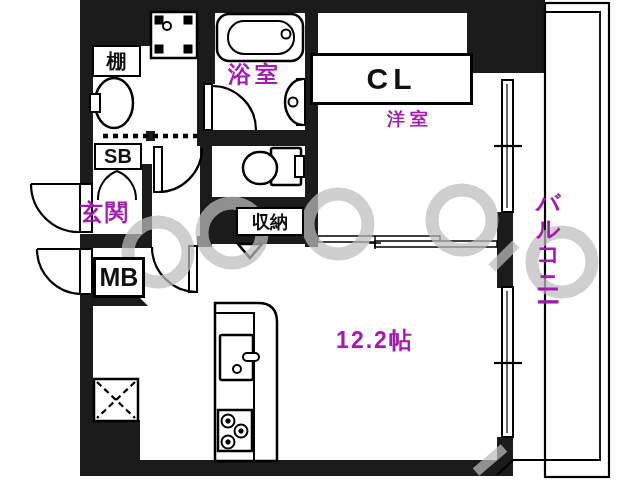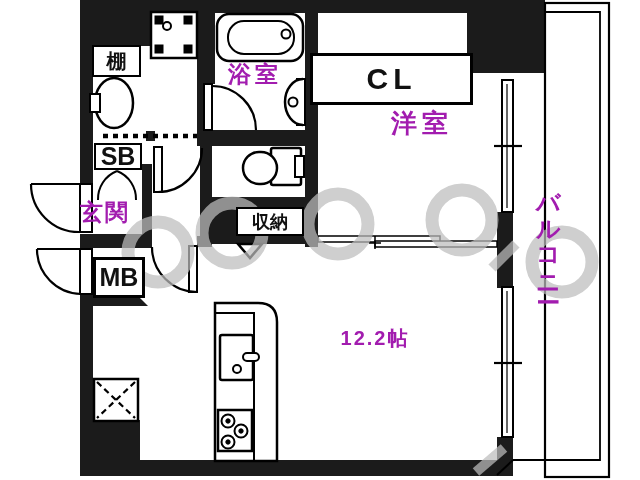--- a/index.html
+++ b/index.html
@@ -180,31 +180,31 @@
     <path d="M476,472 L504,448" stroke-width="10"></path>
   </g>
 </svg>
 
   <div class="boxlbl" style="left:92px;top:45px;width:45px;height:28px;font-size:20px;">棚</div>
 
   <div class="lbl" style="left:228px;top:62px;font-size:23px;letter-spacing:4px;">浴室</div>
 
   <div class="boxlbl" style="left:310px;top:12px;width:157px;height:46px;font-size:30px;letter-spacing:5px;border-width:3px;margin-top:41px;">CL</div>
 
-  <div class="lbl center" style="left:372px;top:110px;width:100px;font-size:26px;letter-spacing:5px;">
+  <div class="lbl center" style="left:360px;top:110px;width:100px;font-size:18px;letter-spacing:5px;">
     <div>洋室</div>
   </div>
 
-  <div class="boxlbl" style="left:94px;top:143px;width:44px;height:23px;font-size:25px;">SB</div>
+  <div class="boxlbl" style="left:94px;top:143px;width:44px;height:23px;font-size:20px;">SB</div>
 
   <div class="lbl" style="left:80px;top:200px;font-size:23px;letter-spacing:2px;">玄関</div>
 
   <div class="boxlbl" style="left:93px;top:257px;width:46px;height:35px;font-size:25px;border-width:3px;">MB</div>
 
   <div class="boxlbl" style="left:236px;top:207px;width:64px;height:25px;font-size:18px;">収納</div>
 
   <div class="lbl center" style="left:305px;top:322px;width:140px;font-size:28px;">
-    <div style="font-size:20px;letter-spacing:2px;margin-top:6px;">12.2帖</div>
+    <div style="font-size:23px;letter-spacing:2px;margin-top:6px;">12.2帖</div>
   </div>
 
   <div class="lbl vert" style="left:536px;top:176px;height:160px;font-size:24px;letter-spacing:1px;">バルコニー</div>
 
 </div>
 
 </body></html>

